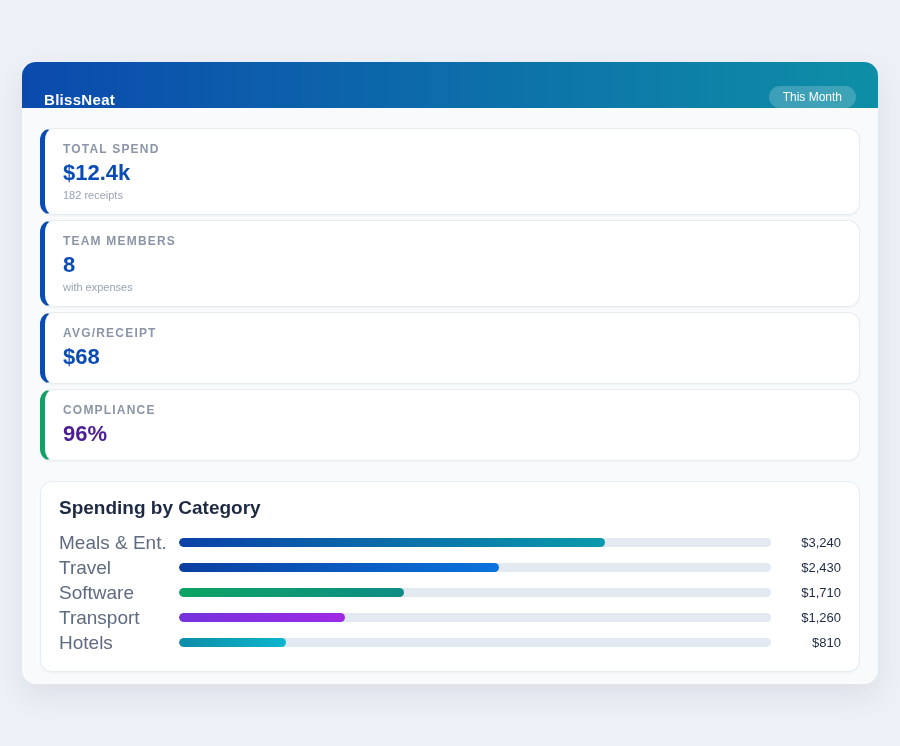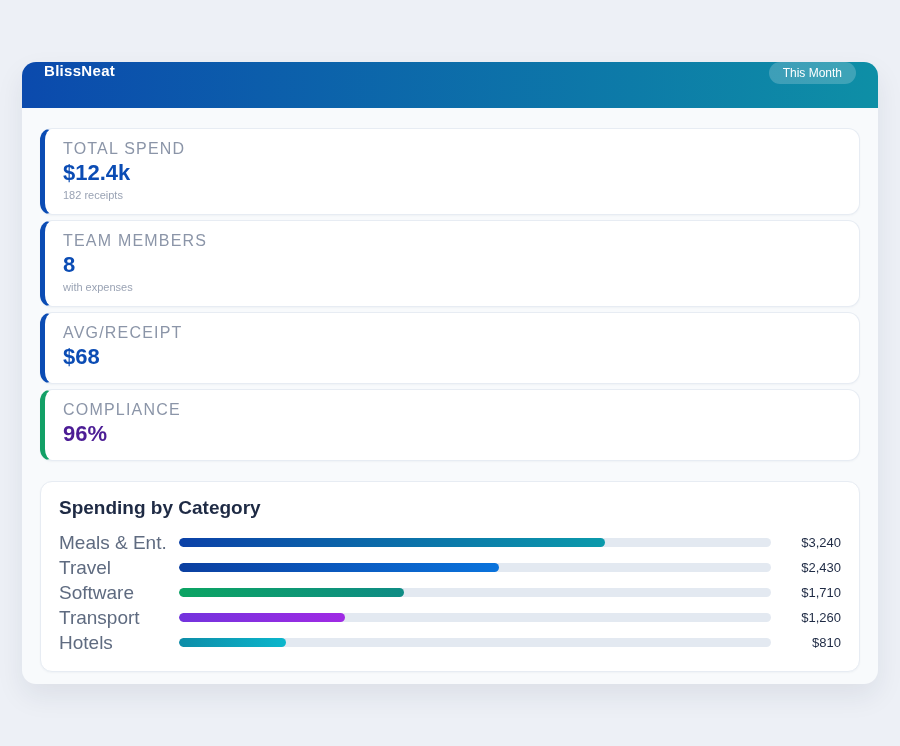--- a/index.html
+++ b/index.html
@@ -14,21 +14,21 @@
     position:absolute;
     left:22px; top:62px;
     width:856px; height:622px;
     background:#f8fafc;
     border-radius:14px;
     box-shadow:0 12px 28px rgba(30,42,68,0.08);
   }
   .header {
     height:46px;
     border-radius:14px 14px 0 0;
-    display:flex; align-items:flex-start; justify-content:space-between;
+    display:flex; align-items:flex-end; justify-content:space-between;
     padding:0 22px;
   }
   .app-title {
     color:#ffffff; font-size:15px; font-weight:bold; letter-spacing:0.3px;
   }
   .badge {
     background:rgba(255,255,255,0.20);
     color:#ffffff; font-size:12px; font-weight:normal;
     padding:4px 14px; border-radius:999px;
     border:none; cursor:pointer;
@@ -37,21 +37,21 @@
   .stat-card {
     background:#ffffff;
     border:1px solid #e7ecf3;
     border-left-width:5px;
     border-radius:12px;
     padding:13px 18px 11px 18px;
     margin-bottom:5px;
     box-shadow:0 1px 2px rgba(30,42,68,0.04);
   }
   .stat-label {
-    font-size:16px; font-weight:normal; color:#8b95a8;
+    font-size:12px; font-weight:bold; color:#8b95a8;
     letter-spacing:1.2px; text-transform:uppercase;
     line-height:14px;
   }
   .stat-value {
     font-size:22px; font-weight:bold; line-height:30px; margin-top:2px;
   }
   .stat-sub {
     font-size:11px; color:#9aa3b4; line-height:15px;
   }
   .chart-card {

